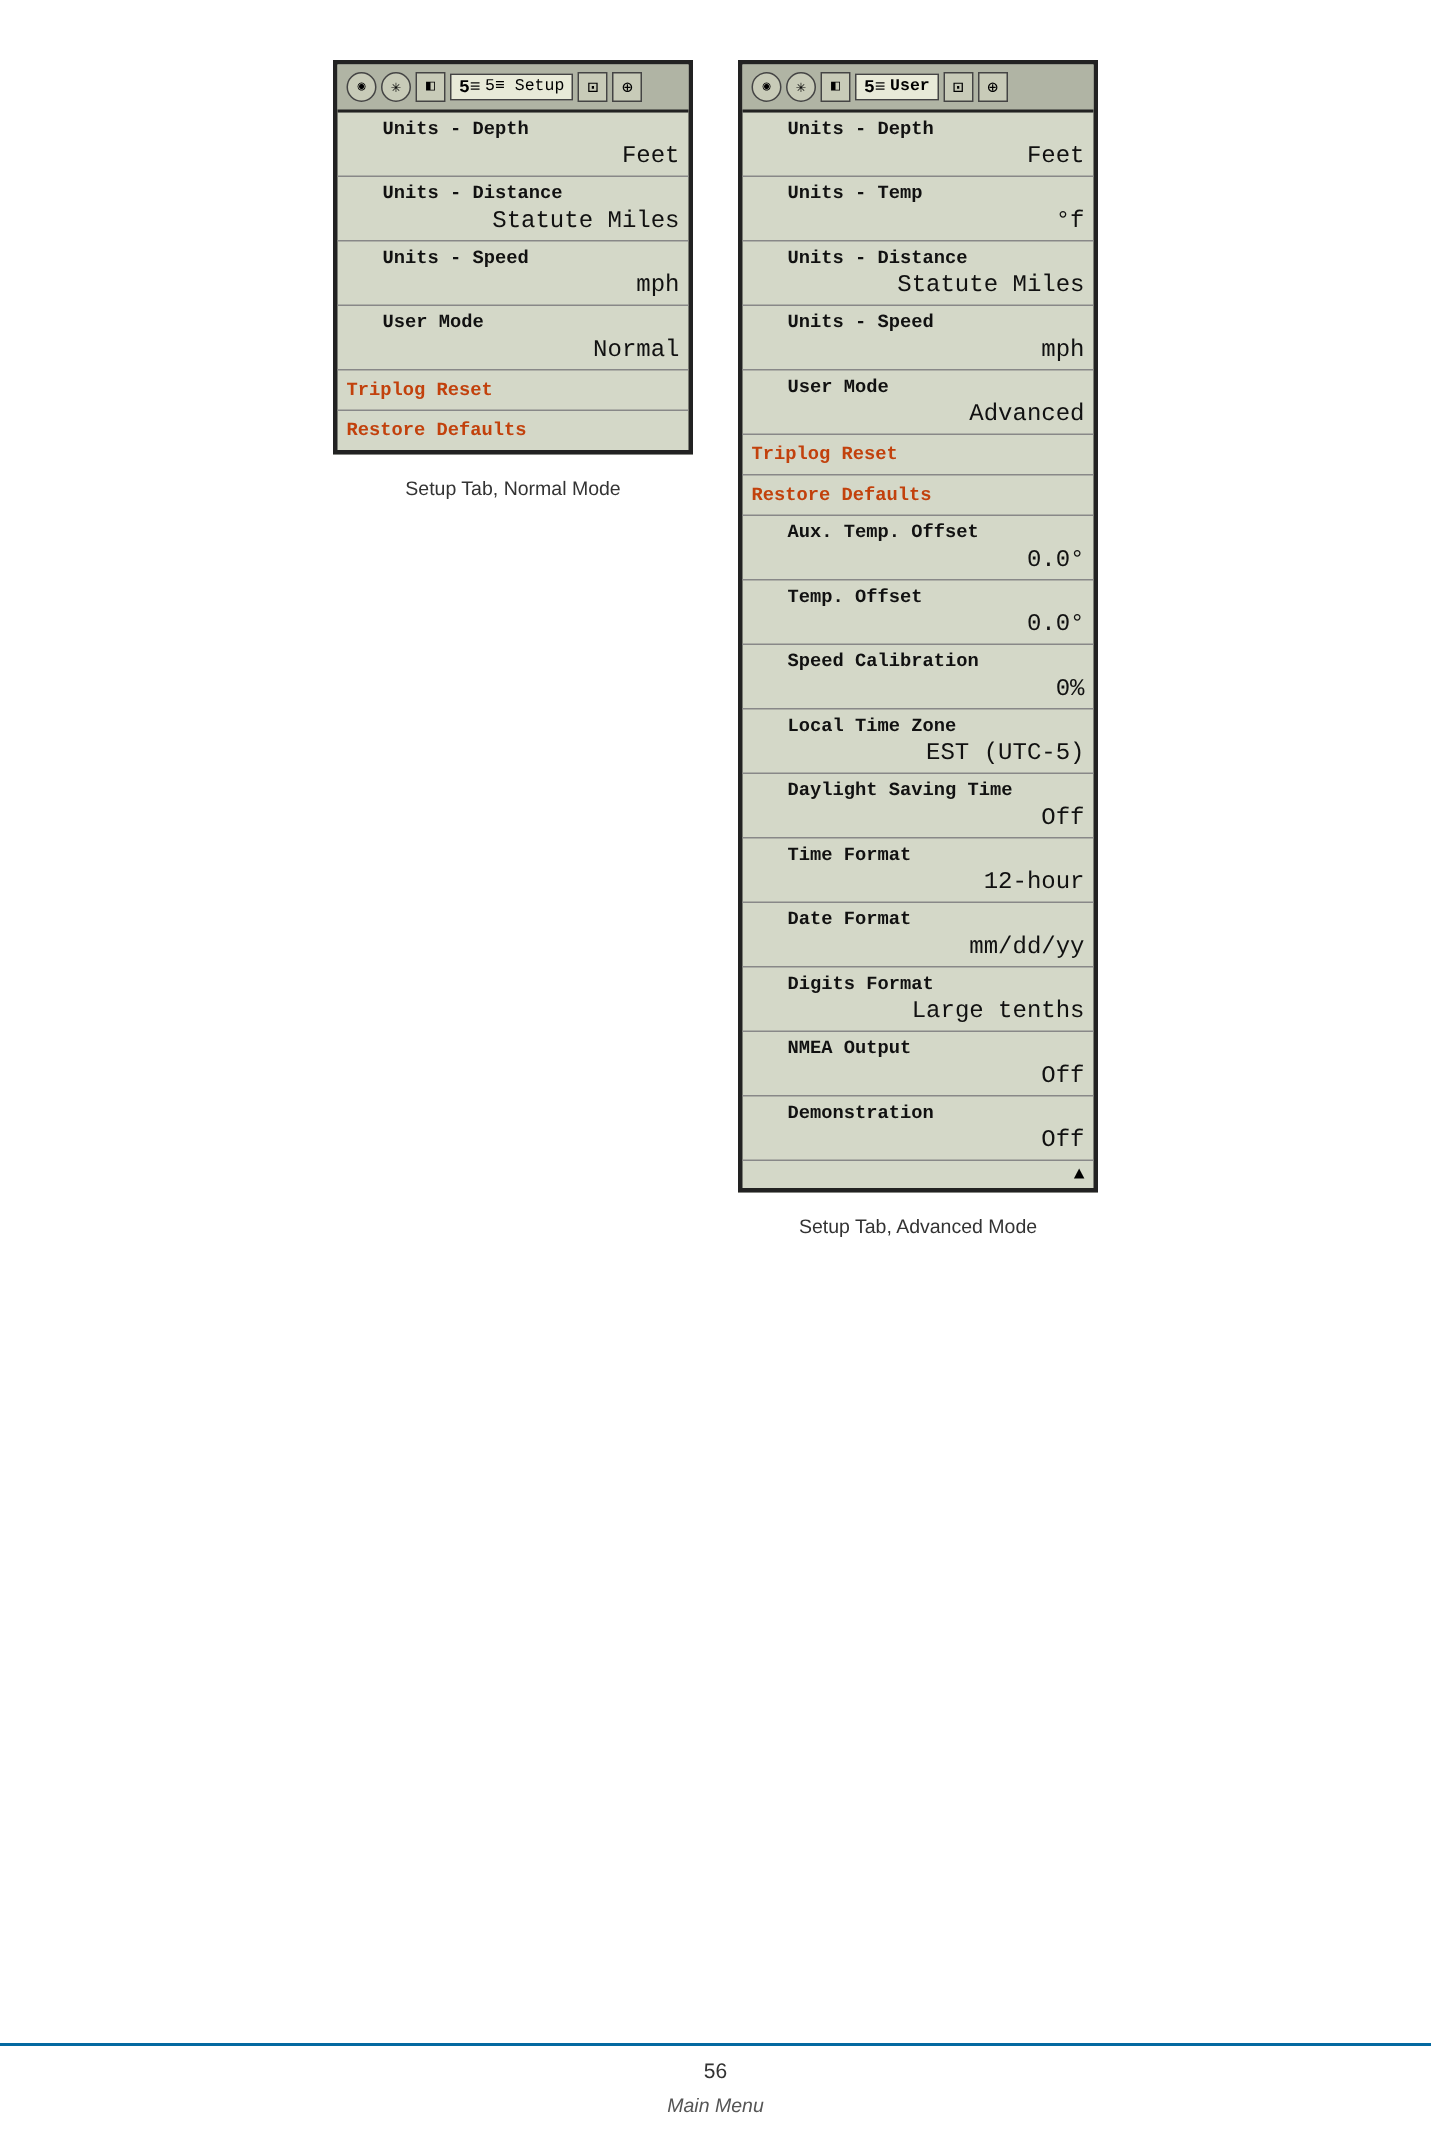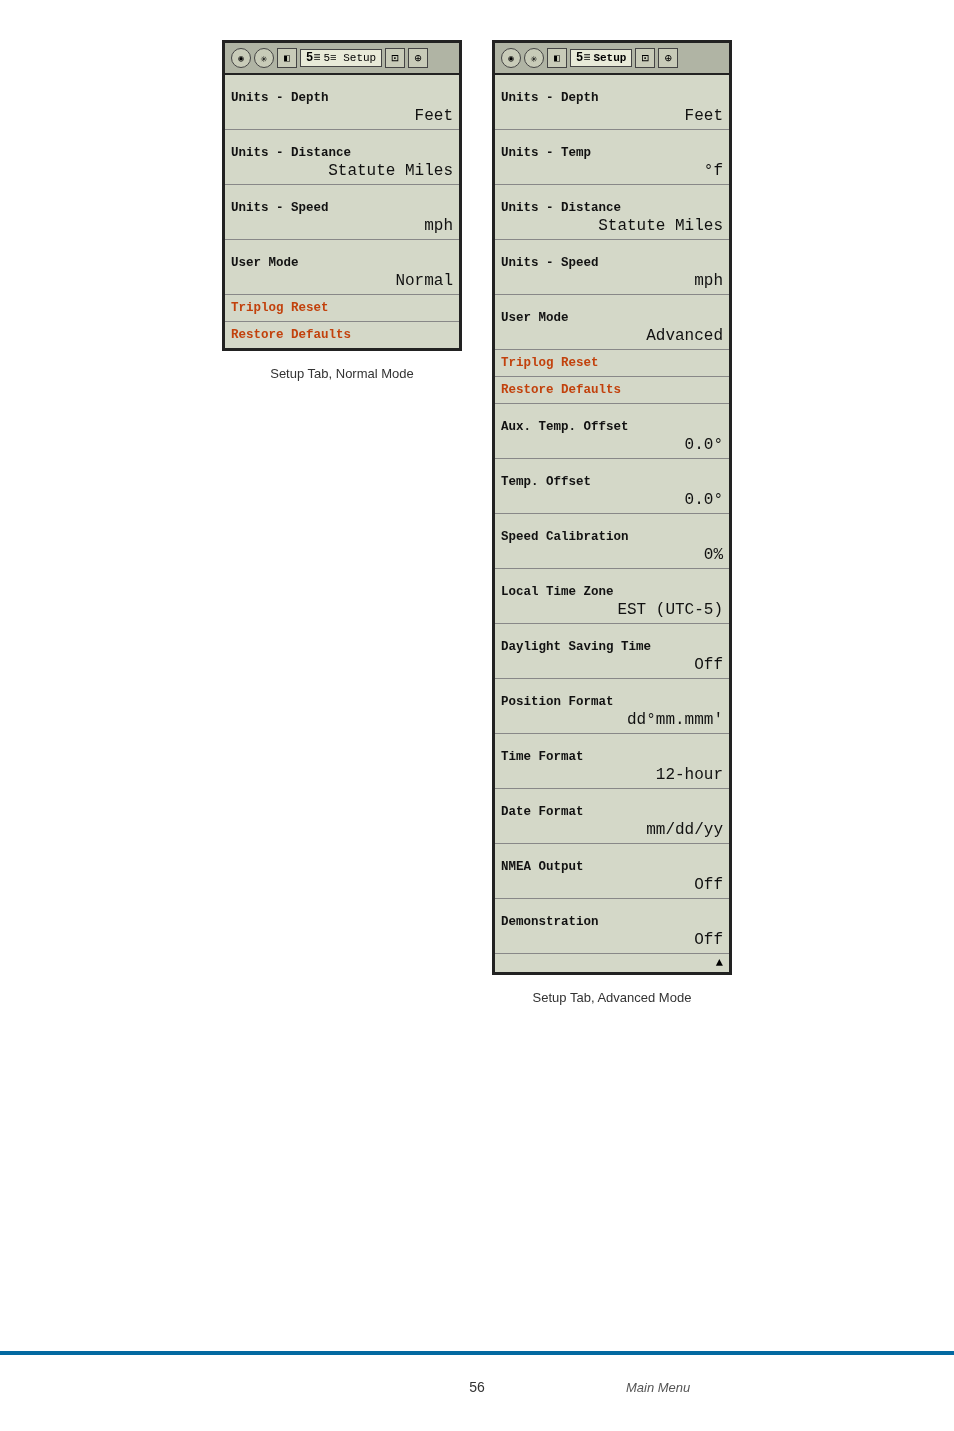--- a/index.html
+++ b/index.html
@@ -103,21 +103,22 @@
     .menu-item:last-child {
       border-bottom: none;
     }
 
     .menu-item-label {
       display: block;
       font-family: 'Courier New', monospace;
       font-size: 12.5px;
       font-weight: bold;
       color: #111;
-      padding: 16px 6px 1px 6px;
+      padding: 4px 6px 1px 6px;
+      margin-left: 24px;
     }
 
     .menu-item-value {
       display: block;
       font-family: 'Courier New', monospace;
       font-size: 16px;
       color: #111;
       text-align: right;
       padding: 1px 6px 4px 6px;
     }
@@ -138,24 +139,24 @@
       text-align: left;
       margin-top: 5px;
     }
 
     .page-footer {
       position: absolute;
       bottom: 20px;
       left: 0;
       right: 0;
       display: flex;
-      flex-direction: row;
-      align-items: center;
-      padding: 16px 30px;
-      border-top: 4px solid #0369a1;
+      flex-direction: column;
+      align-items: center;
+      padding: 0 30px;
+      border-top: 2px solid #0369a1;
     }
 
     .footer-page-num {
       flex: 1;
       text-align: center;
       font-family: Arial, sans-serif;
       font-size: 14px;
       color: #333;
       padding-top: 8px;
     }
@@ -240,21 +241,21 @@
           <span style="font-size:9px;">◉</span>
         </div>
         <div class="header-icon">
           <span style="font-size:11px;">✳</span>
         </div>
         <div class="header-icon-sq">
           <span style="font-size:10px;">◧</span>
         </div>
         <div class="header-setup">
           <span style="font-size:12px;">5≡</span>
-          <span style="font-size:11px; font-weight:bold;">Setup</span>
+          <span style="font-size:11px; font-weight:bold;">User</span>
         </div>
         <div class="header-btn">
           <span style="font-size:12px;">⊡</span>
         </div>
         <div class="header-btn">
           <span style="font-size:12px;">⊕</span>
         </div>
       </div>
 
       <div class="menu-list">
@@ -298,30 +299,30 @@
         </div>
         <div class="menu-item">
           <span class="menu-item-label">Local Time Zone</span>
           <span class="menu-item-value">EST (UTC-5)</span>
         </div>
         <div class="menu-item">
           <span class="menu-item-label">Daylight Saving Time</span>
           <span class="menu-item-value">Off</span>
         </div>
         <div class="menu-item">
-          <span class="menu-item-label">Position Format</span>
-          <span class="menu-item-value">dd°mm.mmm'</span>
-        </div>
-        <div class="menu-item">
           <span class="menu-item-label">Time Format</span>
           <span class="menu-item-value">12-hour</span>
         </div>
         <div class="menu-item">
           <span class="menu-item-label">Date Format</span>
           <span class="menu-item-value">mm/dd/yy</span>
+        </div>
+        <div class="menu-item">
+          <span class="menu-item-label">Digits Format</span>
+          <span class="menu-item-value">Large tenths</span>
         </div>
         <div class="menu-item">
           <span class="menu-item-label">NMEA Output</span>
           <span class="menu-item-value">Off</span>
         </div>
         <div class="menu-item">
           <span class="menu-item-label">Demonstration</span>
           <span class="menu-item-value">Off</span>
         </div>
         <div class="scroll-arrow">▲</div>

